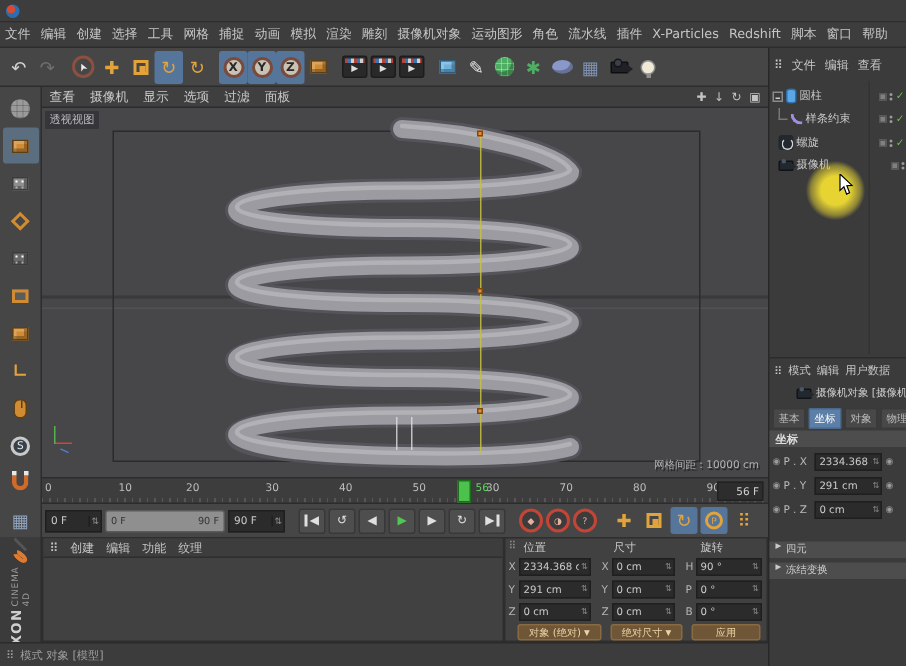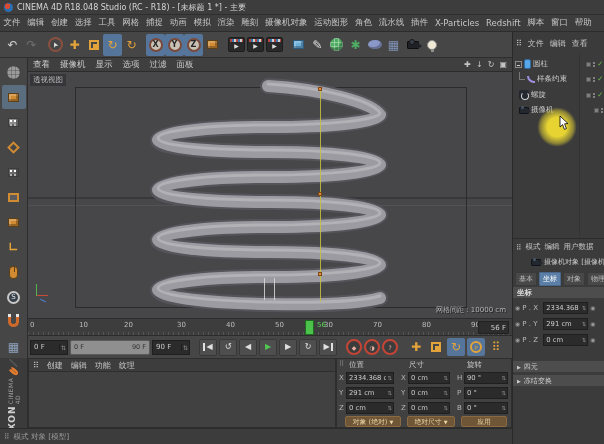--- a/index.html
+++ b/index.html
@@ -144,30 +144,29 @@
   .objrow span{font-size:7px;color:#cccccc;white-space:nowrap}
   .tabs{position:absolute;left:2px;top:33px;display:flex;gap:2px}
   .tab{font-size:7px;color:#bdbdbd;background:#484848;border:1px solid #3a3a3a;padding:1px 3px;border-radius:1px;white-space:nowrap}
   .tab.on{background:#5b7fa6;color:#fff;border-color:#49688c}
   .secbar{position:absolute;left:0;top:48px;width:92px;height:11px;background:#4d4d4d;display:flex;align-items:center}
   .secbar span{font-size:7.5px;color:#dddddd;padding-left:4px;font-weight:bold}
   .arow{position:absolute;left:0;width:96px;height:13px;display:flex;align-items:center;gap:2px;padding-left:2px}
   .arow .dot{font-size:6px;color:#9a9a9a}
   .arow .lb{font-size:7px;color:#bbbbbb;width:19px;white-space:nowrap}
   .arow .fbx{width:45px;flex:none}
-  .cbar{position:absolute;left:0;width:92px;height:11px;background:#4d4d4d;display:flex;align-items:center;gap:3px;padding-left:4px}
+  .cbar{position:absolute;left:0;width:92px;height:11px;background:#4d4d4d;display:flex;gap:3px;padding-left:4px}
   .cbar b{font-size:5px;color:#c9c9c9;font-weight:normal}
   .cbar span{font-size:7px;color:#cccccc}
 </style>
 </head>
 <body>
 
 <div class="abs titlebar">
   <div class="c4dlogo"></div>
-  <div class="titletext">CINEMA 4D R18.048 Studio (RC - R18) - [未标题 1 *] - 主要</div>
 </div>
 
 <div class="abs menubar">
   <span>文件</span>
   <span>编辑</span>
   <span>创建</span>
   <span>选择</span>
   <span>工具</span>
   <span>网格</span>
   <span>捕捉</span>

